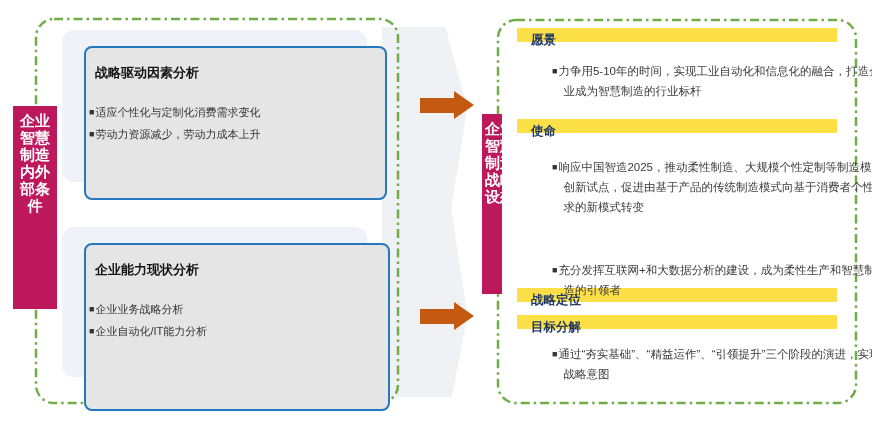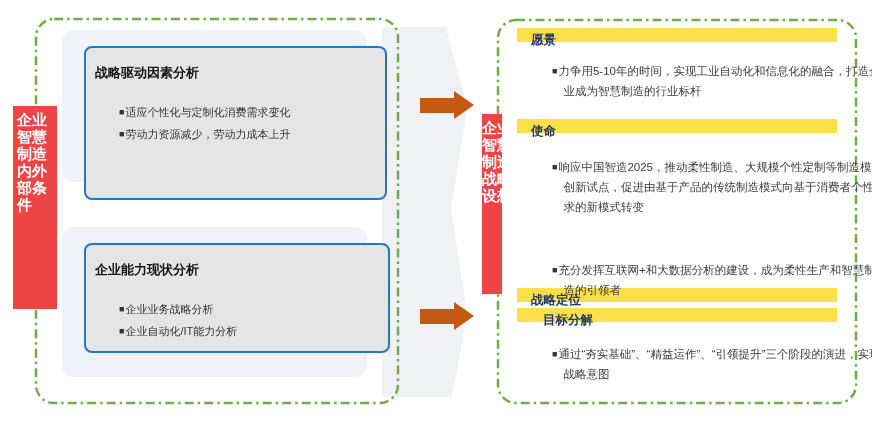--- a/index.html
+++ b/index.html
@@ -10,27 +10,26 @@
     font-family:"Liberation Sans","DejaVu Sans",sans-serif;
     overflow:hidden;
   }
 
   
   .border-svg { position:absolute; pointer-events:none; }
 
   
   .side-label {
     position:absolute;
-    background:#ef4444;
+    background:#be185d;
     color:#ffffff;
     font-weight:bold;
     font-size:15px;
-    text-align:left;
+    text-align:center;
     z-index:5;
-    font-family:Liberation Serif, serif;
   }
   .side-label .vtext {
     display:block;
     width:2.4em;
     margin:6px auto 0 auto;
     word-break:break-all;
     line-height:1.14;
   }
 
   
@@ -48,21 +47,21 @@
     border:2px solid #2577BE;
     border-radius:8px;
     z-index:2;
   }
   .strat-box .box-title {
     padding:16px 10px 0 9px;
     font-size:13px;
     font-weight:bold;
     color:#141414;
   }
-  .box-bullets { margin-top:24px; padding-left:33px; }
+  .box-bullets { margin-top:24px; padding-left:3px; }
   .bullet-row {
     font-size:11px;
     color:#333333;
     line-height:13px;
     margin-bottom:9px;
     white-space:nowrap;
   }
   .sq { font-size:9px; vertical-align:1px; margin-right:1px; color:#333333; }
 
   
@@ -140,21 +139,21 @@
 <div class="box-shadow" style="left:62px; top:30px; width:305px; height:152px;"></div>
 <div class="strat-box" style="left:84px; top:46px; width:303px; height:154px;">
   <div class="box-title">战略驱动因素分析</div>
   <div class="box-bullets">
     <div class="bullet-row"><span class="sq">■</span><span>适应个性化与定制化消费需求变化</span></div>
     <div class="bullet-row"><span class="sq">■</span><span>劳动力资源减少，劳动力成本上升</span></div>
   </div>
 </div>
 
 <div class="box-shadow" style="left:62px; top:227px; width:305px; height:150px;"></div>
-<div class="strat-box" style="left:84px; top:243px; width:306px; height:110px;">
+<div class="strat-box" style="left:84px; top:243px; width:306px; height:168px;">
   <div class="box-title">企业能力现状分析</div>
   <div class="box-bullets">
     <div class="bullet-row"><span class="sq">■</span><span>企业业务战略分析</span></div>
     <div class="bullet-row"><span class="sq">■</span><span>企业自动化/IT能力分析</span></div>
   </div>
 </div>
 
 <div class="arrow-body" style="left:420px; top:98px;"></div>
 <div class="arrow-head" style="left:454px; top:91px;"></div>
 <div class="arrow-body" style="left:420px; top:309px;"></div>
@@ -178,18 +177,18 @@
   <span class="sq">■</span><span>响应中国智造2025，推动柔性制造、大规模个性定制等制造模式创新试点，促进由基于产品的传统制造模式向基于消费者个性需求的新模式转变</span>
 </div>
 
 <div class="section-bar" style="top:244px;margin-top:44px;">
   <span class="section-title">战略定位</span>
 </div>
 <div class="section-body" style="top:260px;">
   <span class="sq">■</span><span>充分发挥互联网+和大数据分析的建设，成为柔性生产和智慧制造的引领者</span>
 </div>
 
-<div class="section-bar" style="top:308px;padding-left:12px;">
+<div class="section-bar" style="top:315px;">
   <span class="section-title">目标分解</span>
 </div>
 <div class="section-body" style="top:344px;">
   <span class="sq">■</span><span>通过“夯实基础”、“精益运作”、“引领提升”三个阶段的演进，实现战略意图</span>
 </div>
 
 </body></html>

